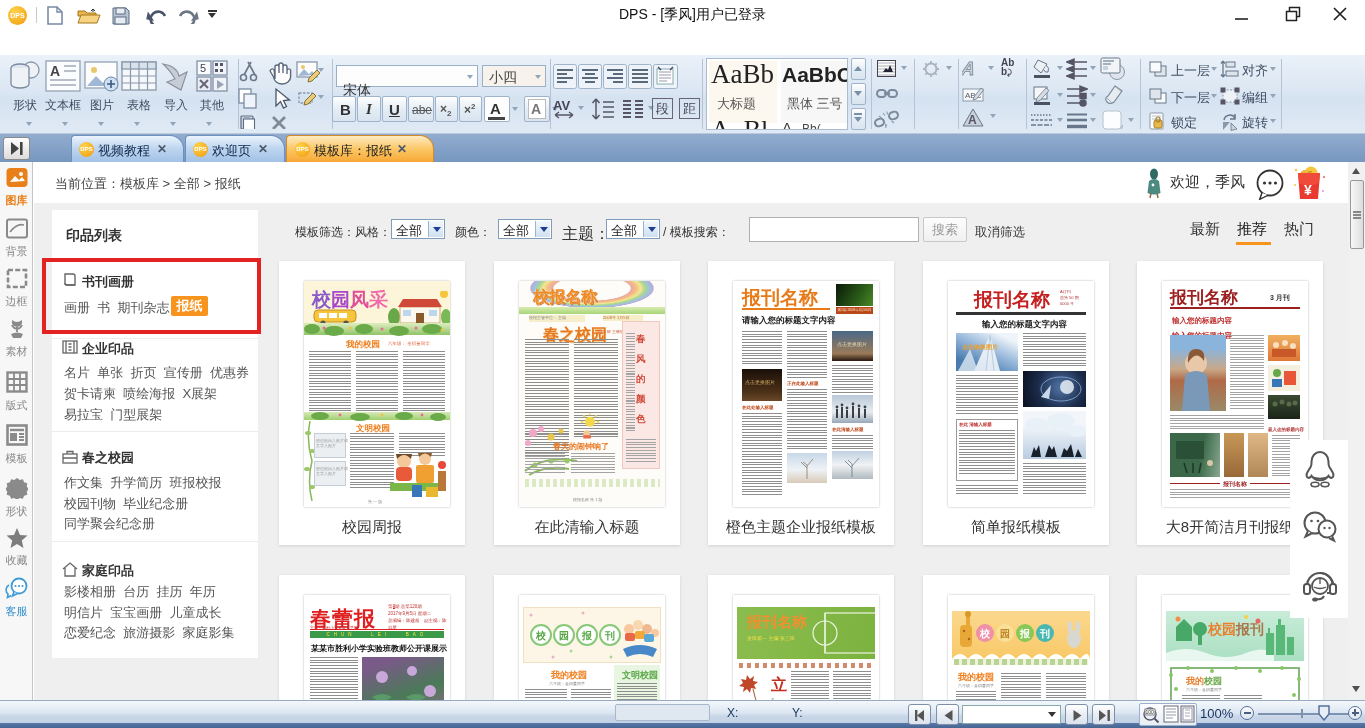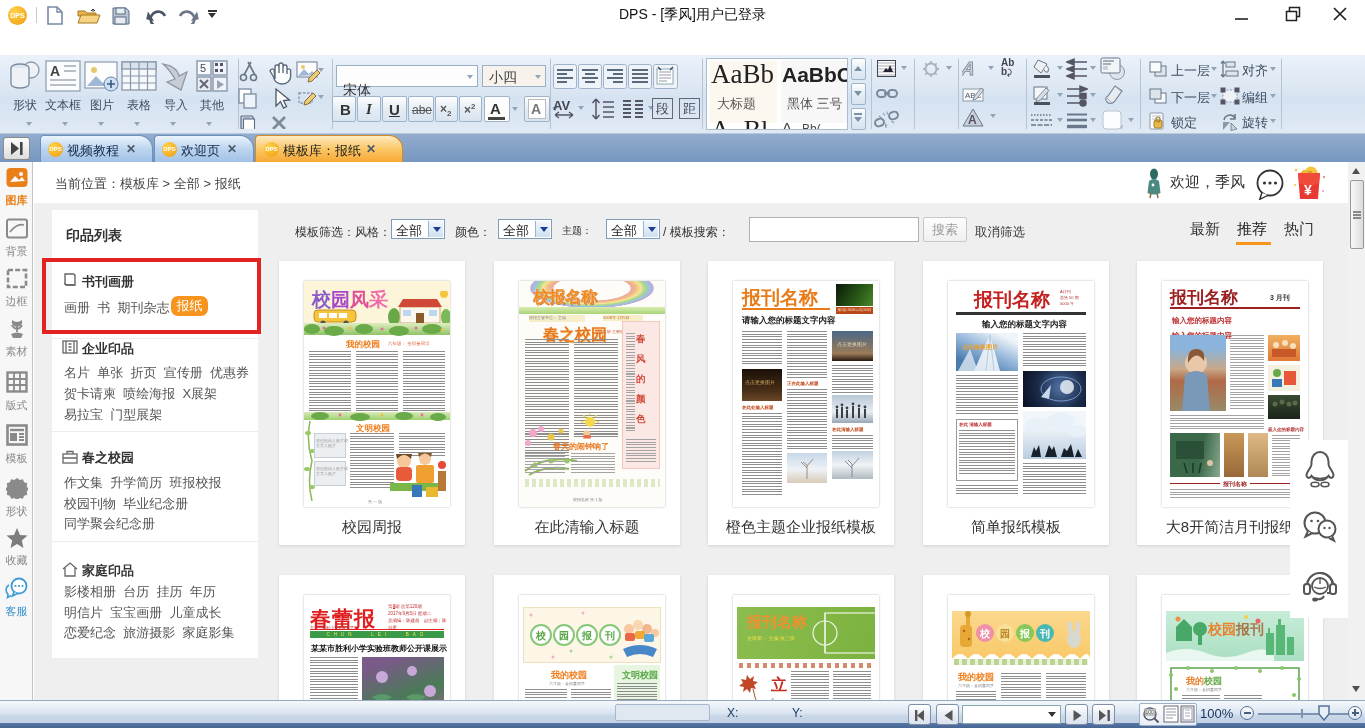--- a/index.html
+++ b/index.html
@@ -5,21 +5,21 @@
 #app{position:relative;width:1365px;height:728px;background:#fff;overflow:hidden;}
 .abs{position:absolute;}
 .menuitem{position:absolute;top:0;height:27px;line-height:27px;font-size:14px;color:#17314f;text-align:center;}
 #filebtn{position:absolute;left:2px;top:2px;width:78px;height:25px;border-radius:3px;background:linear-gradient(#5585c5 0%,#2a5b9e 45%,#133e7d 55%,#2d5c9c 100%);color:#fff;font-size:14px;text-align:center;line-height:25px;border:1px solid #16396b;}
 #designtab{position:absolute;left:84px;top:1px;width:67px;height:27px;background:#fdfeff;border:1px solid #c8d5e4;border-bottom:none;border-radius:3px 3px 0 0;color:#1c1c1c;font-size:14px;text-align:center;line-height:26px;}
 .vsep{position:absolute;top:59px;height:70px;width:1px;background:#b4c3d6;}
 .bigbtn{position:absolute;top:58px;width:38px;text-align:center;font-size:12px;color:#3e4e61;}
 .dar{display:inline-block;width:0;height:0;border-left:3.5px solid transparent;border-right:3.5px solid transparent;border-top:4px solid #90a4ba;}
 .rbtn{position:absolute;border:1px solid #9fb4ca;border-radius:2px;background:linear-gradient(#fefefe,#e3ecf4 55%,#d8e4f0);}
 .glyphb{position:absolute;font-weight:bold;color:#333;}
-.dtab{position:absolute;top:1px;height:27px;border-radius:4px 14px 0 0;font-size:13px;color:#0f2747;}
+.dtab{position:absolute;top:1px;height:27px;border-radius:4px 14px 0 0;font-size:13px;color:#0f2747;margin-left:31px;}
 .dtab.blue{background:linear-gradient(#eaf4fe,#bdd4ee 50%,#a2c2e7);border:1px solid #6b90bd;border-bottom:none;}
 .dtab.orange{background:linear-gradient(#fdeac2,#fbc766 50%,#f8a836);border:1px solid #d28a28;border-bottom:none;}
 .dpsball{position:absolute;width:15px;height:15px;border-radius:50%;background:radial-gradient(circle at 35% 30%,#ffd24a,#f09a0c);color:#fff;font-size:6px;font-weight:bold;text-align:center;line-height:15px;}
 .tabx{position:absolute;top:6px;font-size:12px;font-weight:bold;color:#4a5a6c;}
 .sideitem{position:absolute;left:0;width:33px;text-align:center;}
 .sideitem .t{font-size:11px;color:#888;margin-top:1px;}
 .panelrow{position:absolute;font-size:13px;color:#555;white-space:nowrap;}
 .paneltitle{position:absolute;font-size:13px;font-weight:bold;color:#333;white-space:nowrap;}
 .psep{position:absolute;left:52px;width:206px;height:1px;background:#ececec;}
 .combo{position:absolute;height:20px;background:#fff;border:1px solid #7f9db9;font-size:13px;color:#222;}
@@ -507,21 +507,21 @@
       </svg><div class="t" style="color:#2e8ecb;">客服</div></div>
 
 <div class="abs" style="left:52px;top:210px;width:206px;height:448px;background:#fff;"></div>
 <div class="paneltitle" style="left:66px;top:227px;font-size:14px;">印品列表</div>
 <svg class="abs" style="left:63px;top:272px;" width="14" height="15">
       <path d="M2 2 h8 a2 2 0 0 1 2 2 v9 h-8 a2 2 0 0 1 -2 -2 z" fill="none" stroke="#666" stroke-width="1.4"></path>
       <path d="M2 11 a2 2 0 0 0 2 2 h8" fill="none" stroke="#666" stroke-width="1.4"></path>
     </svg>
 <div class="paneltitle" style="left:82px;top:273px;">书刊画册</div>
 <div class="panelrow" style="left:64px;top:299px;">画册&nbsp; 书&nbsp; 期刊杂志</div>
-<div class="abs" style="left:171px;top:296px;width:37px;height:20px;background:#f7941d;border-radius:7px;color:#fff;font-size:13px;text-align:center;line-height:20px;">报纸</div>
+<div class="abs" style="left:171px;top:296px;width:37px;height:20px;background:#f7941d;border-radius:2px;color:#fff;font-size:13px;text-align:center;line-height:20px;font-weight:bold;">报纸</div>
 <div class="abs" style="left:42px;top:258px;width:219px;height:76px;border:4px solid #e32222;"></div>
 <div class="psep" style="top:338px;"></div>
 <svg class="abs" style="left:62px;top:340px;" width="16" height="14">
       <g fill="none" stroke="#666" stroke-width="1.3">
         <rect x="1" y="1" width="14" height="12"></rect>
         <path d="M4 1 v12 M12 1 v12 M6.5 4 h3 M6.5 7 h3 M6.5 10 h3"></path>
       </g>
     </svg>
 <div class="paneltitle" style="left:82px;top:340px;">企业印品</div>
 <div class="panelrow" style="left:64px;top:364px;">名片&nbsp; 单张&nbsp; 折页&nbsp; 宣传册&nbsp; 优惠券</div>
@@ -550,21 +550,21 @@
 <div class="abs" style="left:295px;top:224px;font-size:12px;color:#333;">模板筛选：风格：</div>
 <div class="combo" style="left:391px;top:219px;width:54px;">
       <span class="cv">全部</span>
       <span class="cb"></span>
     </div>
 <div class="abs" style="left:455px;top:224px;font-size:12px;color:#333;">颜色：</div>
 <div class="combo" style="left:498px;top:219px;width:54px;">
       <span class="cv">全部</span>
       <span class="cb"></span>
     </div>
-<div class="abs" style="left:562px;top:224px;font-size:10px;color:#333;">主题：</div>
+<div class="abs" style="left:562px;top:224px;font-size:16px;color:#333;">主题：</div>
 <div class="combo" style="left:606px;top:219px;width:54px;">
       <span class="cv">全部</span>
       <span class="cb"></span>
     </div>
 <div class="abs" style="left:663px;top:224px;font-size:12px;color:#333;">/ 模板搜索：</div>
 <div class="abs" style="left:749px;top:217px;width:170px;height:25px;background:#fff;border:1px solid #b0b0b0;"></div>
 <div class="abs" style="left:923px;top:217px;width:44px;height:25px;background:linear-gradient(#fdfdfd,#f0f0f0);border:1px solid #c8c8c8;border-radius:2px;font-size:13px;color:#999;text-align:center;line-height:24px;">搜索</div>
 <div class="abs" style="left:975px;top:224px;font-size:12.5px;color:#333;">取消筛选</div>
 <div class="abs" style="left:1190px;top:220px;font-size:15px;color:#333;">最新</div>
 <div class="abs" style="left:1237px;top:220px;font-size:15px;color:#222;">推荐</div>

